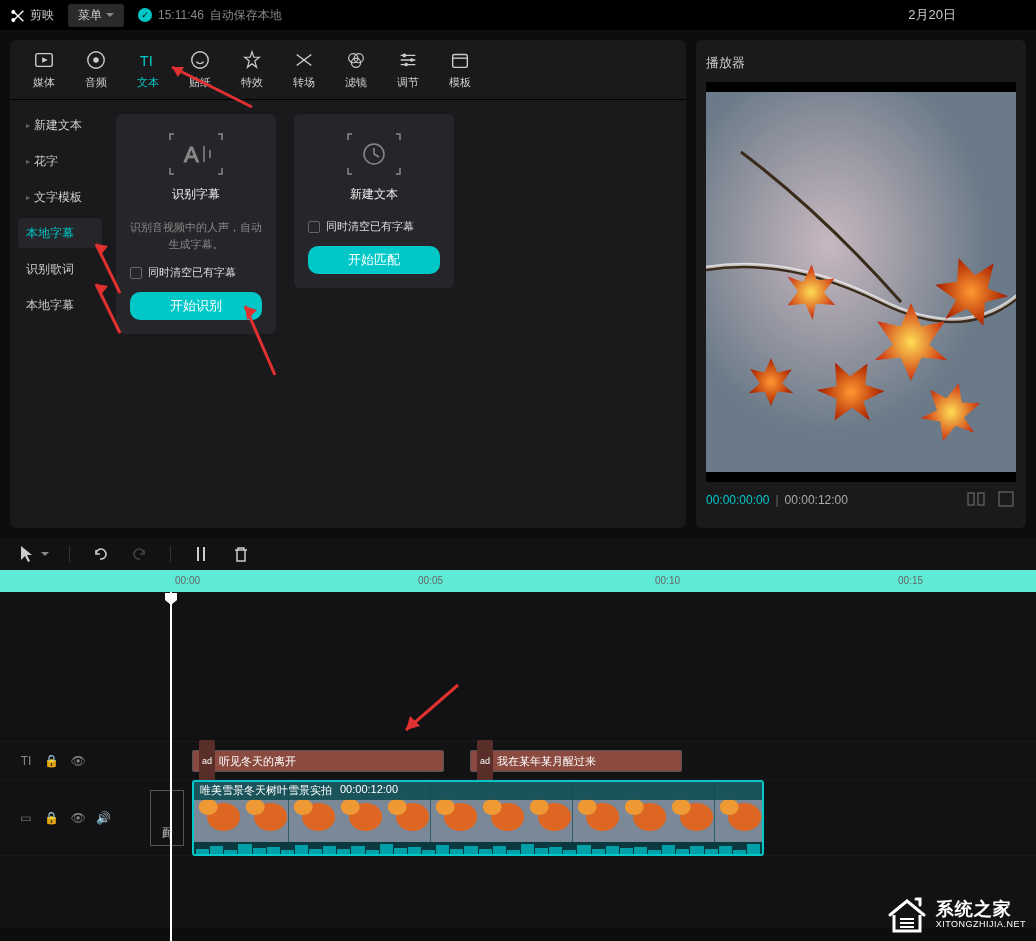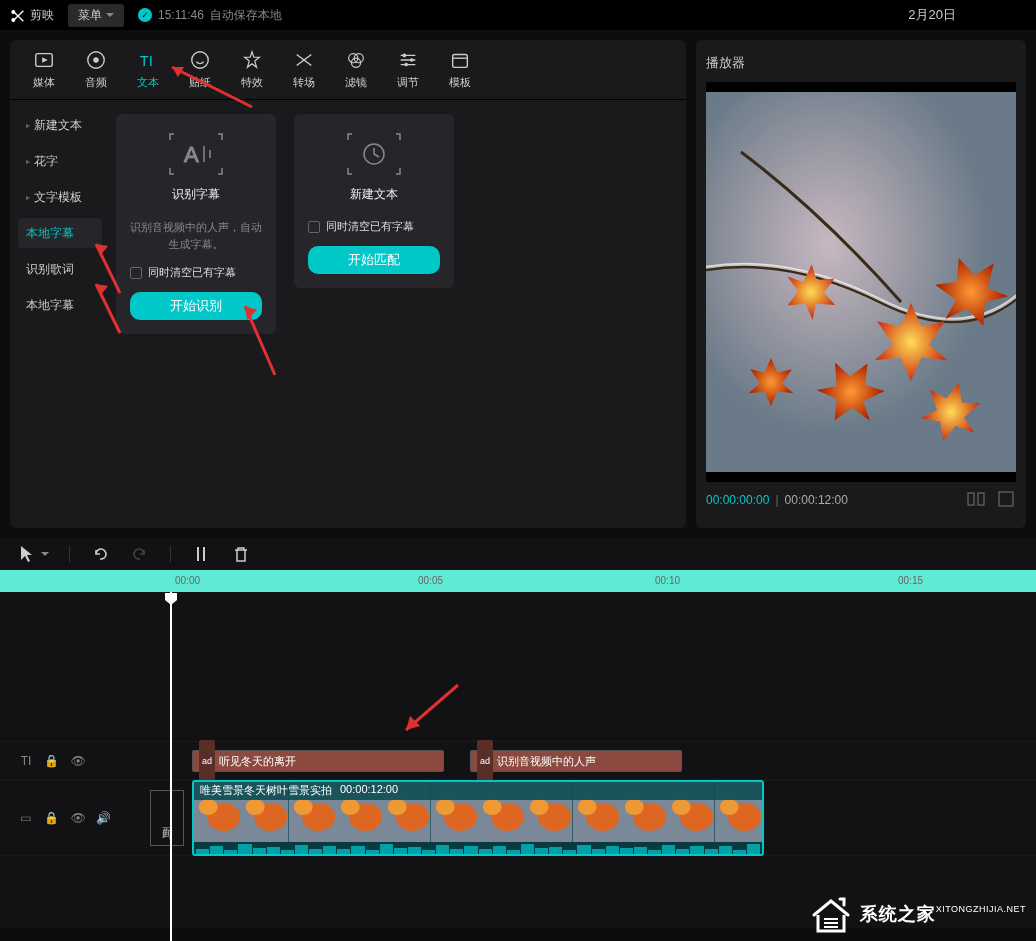--- a/index.html
+++ b/index.html
@@ -95,21 +95,21 @@
 
 
 .arrow { position:absolute; z-index:50; pointer-events:none; }
 .arrow svg { overflow:visible; }
 .arrow line,.arrow polyline { stroke:#e03030; stroke-width:3; fill:none; }
 .arrow polygon { fill:#e03030; }
 
 
 .watermark { position:absolute; right:10px; bottom:6px; display:flex; align-items:center; gap:6px; color:#fff; z-index:60; }
 .watermark .wm-ic { width:46px; height:40px; }
-.watermark .wm-txt { display:flex; line-height:1.1; }
+.watermark .wm-txt { display:flex; flex-direction:column; line-height:1.1; }
 .watermark .wm-txt .cn { font-size:18px; font-weight:bold; letter-spacing:1px; }
 .watermark .wm-txt .en { font-size:9px; letter-spacing:0.5px; }
 
 .small-svg { width:20px; height:20px; }
 </style>
 </head>
 <body>
 
 <div class="topbar">
   <div class="logo-group">
@@ -374,21 +374,21 @@
       <span class="ic">🔒</span>
       <span class="ic">👁</span>
     </div>
     <div class="track-body">
       <div class="subtitle-clip" style="left:42px;width:252px">
         <span class="tag">ad</span>
         <span>听见冬天的离开</span>
       </div>
       <div class="subtitle-clip" style="left:320px;width:212px">
         <span class="tag">ad</span>
-        <span>识别音视频中的人声</span>
+        <span>我在某年某月醒过来</span>
       </div>
     </div>
   </div>
 
   <div class="track-row video-row">
     <div class="track-head">
       <span class="ic">▭</span>
       <span class="ic">🔒</span>
       <span class="ic">👁</span>
       <span class="ic">🔊</span>

